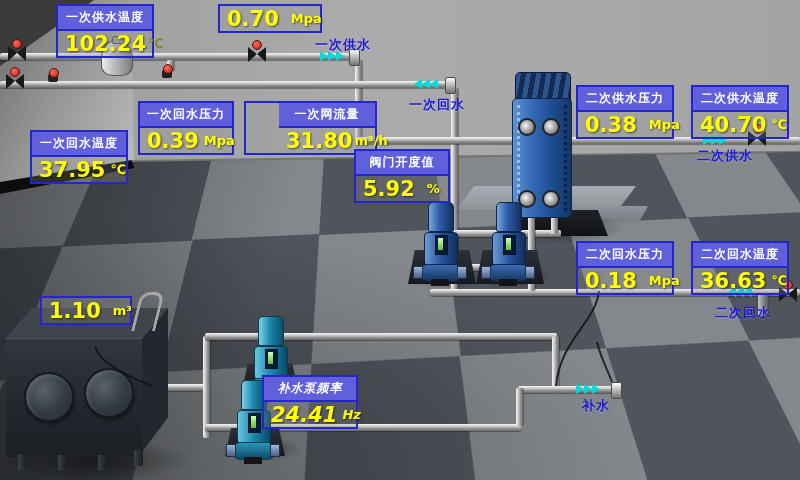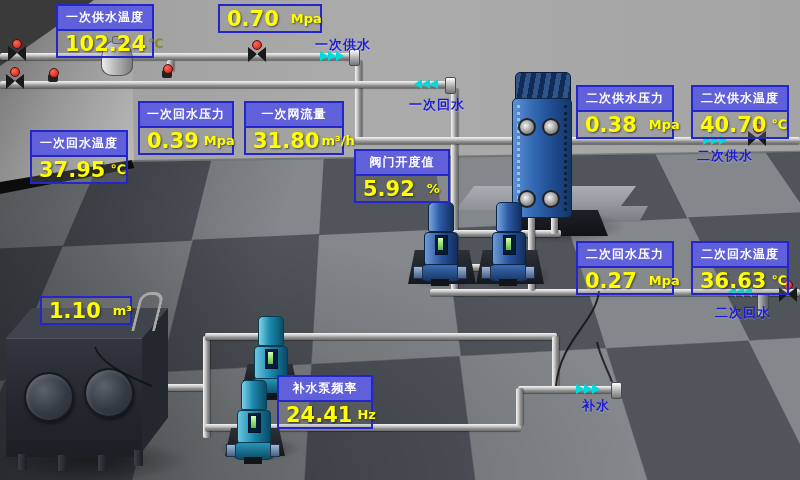--- a/index.html
+++ b/index.html
@@ -71,24 +71,24 @@
   .dbox{position:absolute;z-index:10;border:2px solid #2525cc;background:rgba(145,145,145,.25);}
   .dbox-h{background:#6060da;border-bottom:2px solid #2525cc;color:#fff;font-size:12px;font-weight:bold;
     text-align:center;padding:3px 1px;letter-spacing:1px;white-space:nowrap;}
   .dbox-v{height:25px;display:flex;align-items:center;gap:12px;padding-left:7px;color:#ffff00;
     font-weight:bold;text-shadow:1px 1px 2px rgba(0,0,0,.55);white-space:nowrap;}
   .val{font-size:21px;} .unit{font-size:13px;}
   .tight .dbox-v{gap:2px;} .mid .dbox-v{gap:5px;}
   .dim-unit .unit{color:#8a8a2e;text-shadow:none;}
   #b0{left:56px;top:4px;width:94px;}   #b1{left:218px;top:4px;width:100px;}
   #b2{left:30px;top:101px;width:94px;margin-top:29px;} #b3{left:138px;top:101px;width:92px;}
-  #b4{left:244px;top:101px;width:96px;}#b5{left:354px;top:149px;width:92px;}
+  #b4{left:244px;top:101px;width:96px;padding-left:33px;}#b5{left:354px;top:149px;width:92px;}
   #b6{left:576px;top:85px;width:94px;} #b7{left:691px;top:85px;width:94px;}
   #b8{left:576px;top:241px;width:94px;}#b9{left:691px;top:241px;width:94px;}
-  #b10{left:40px;top:296px;width:88px;}#b11{left:277px;top:375px;width:92px;}
+  #b10{left:40px;top:296px;width:88px;}#b11{left:262px;top:375px;width:92px;font-style:italic;}
 
   
   .hx{position:absolute;left:512px;top:72px;width:60px;height:146px;z-index:6;}
   .hx-cap{position:absolute;left:3px;top:0;width:54px;height:32px;border:1px solid #0b1c36;border-radius:5px 5px 0 0;
     background:repeating-linear-gradient(100deg,#2e548c 0 5px,#122c55 5px 10px);}
   .hx-body{position:absolute;left:0;top:26px;width:58px;height:118px;border:1px solid #0e2747;border-radius:5px;
     background:linear-gradient(90deg,#5e93d6,#3268b4 35%,#1e4a8e 70%,#143666);}
   .hx-body::before{content:"";position:absolute;left:4px;top:6px;bottom:6px;border-left:3px dotted #9cc0ea;}
   .hx-body::after{content:"";position:absolute;right:4px;top:6px;bottom:6px;border-left:3px dotted #0c2244;}
   .hx-port{position:absolute;width:14px;height:14px;border-radius:50%;z-index:7;border:2px solid #222;
@@ -353,21 +353,21 @@
   <div class="dbox mid" id="b7">
     <div class="dbox-h">二次供水温度</div>
     <div class="dbox-v">
         <span class="val">40.70</span>
         <span class="unit">℃</span>
       </div>
   </div>
   <div class="dbox" id="b8">
     <div class="dbox-h">二次回水压力</div>
     <div class="dbox-v">
-        <span class="val">0.27</span>
+        <span class="val">0.18</span>
         <span class="unit">Mpa</span>
       </div>
   </div>
   <div class="dbox mid" id="b9">
     <div class="dbox-h">二次回水温度</div>
     <div class="dbox-v">
         <span class="val">36.63</span>
         <span class="unit">℃</span>
       </div>
   </div>

